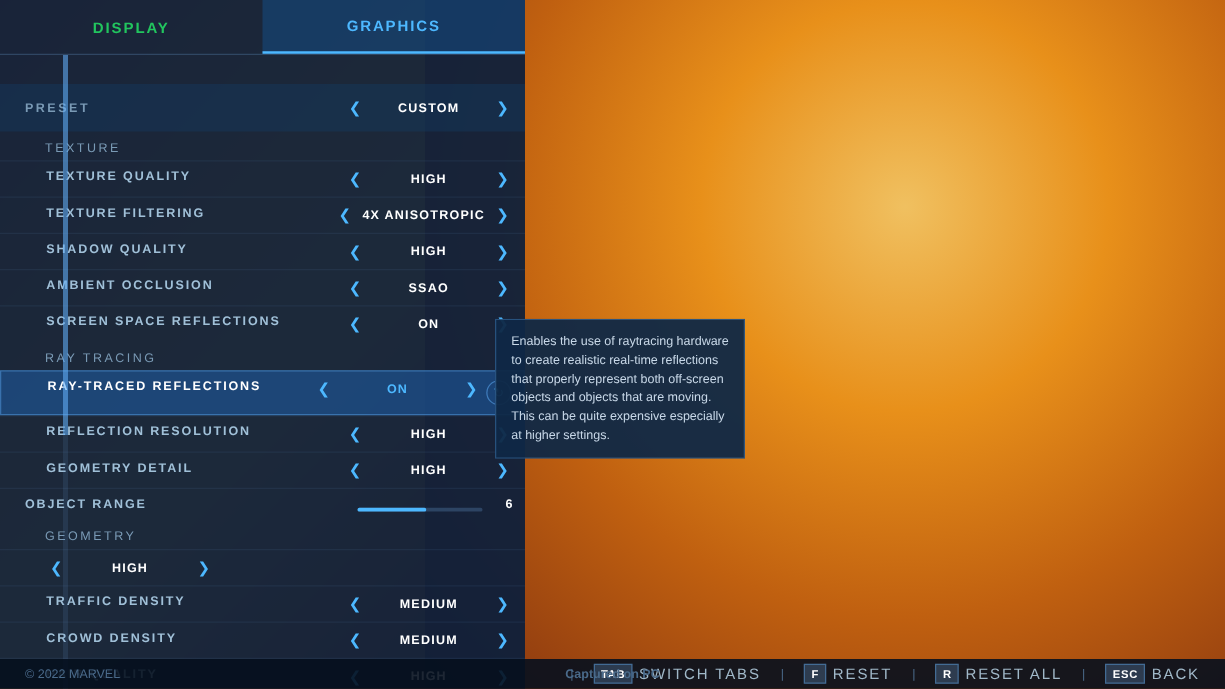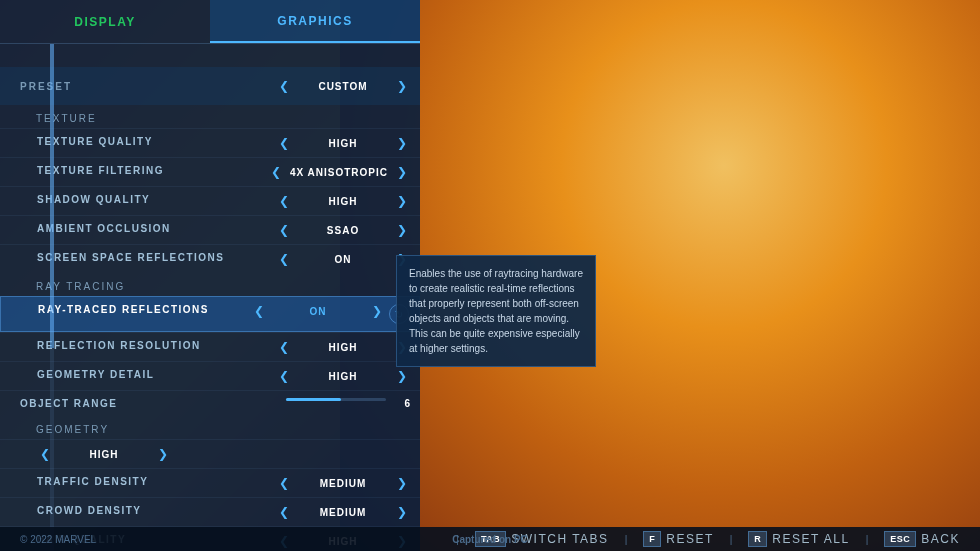--- a/index.html
+++ b/index.html
@@ -169,21 +169,21 @@
       justify-content: center;
       color: #4db8ff;
       font-size: 10px;
       cursor: pointer;
       margin-left: 4px;
     }
 
     
     .slider-row {
       display: flex;
-      align-items: flex-start;
+      align-items: flex-end;
       padding: 7px 10px 7px 20px;
       border-top: 1px solid rgba(100,150,200,0.1);
     }
 
     .slider-name {
       flex: 1;
       color: #a0c0d8;
       font-size: 10px;
       font-weight: bold;
       letter-spacing: 1.5px;

